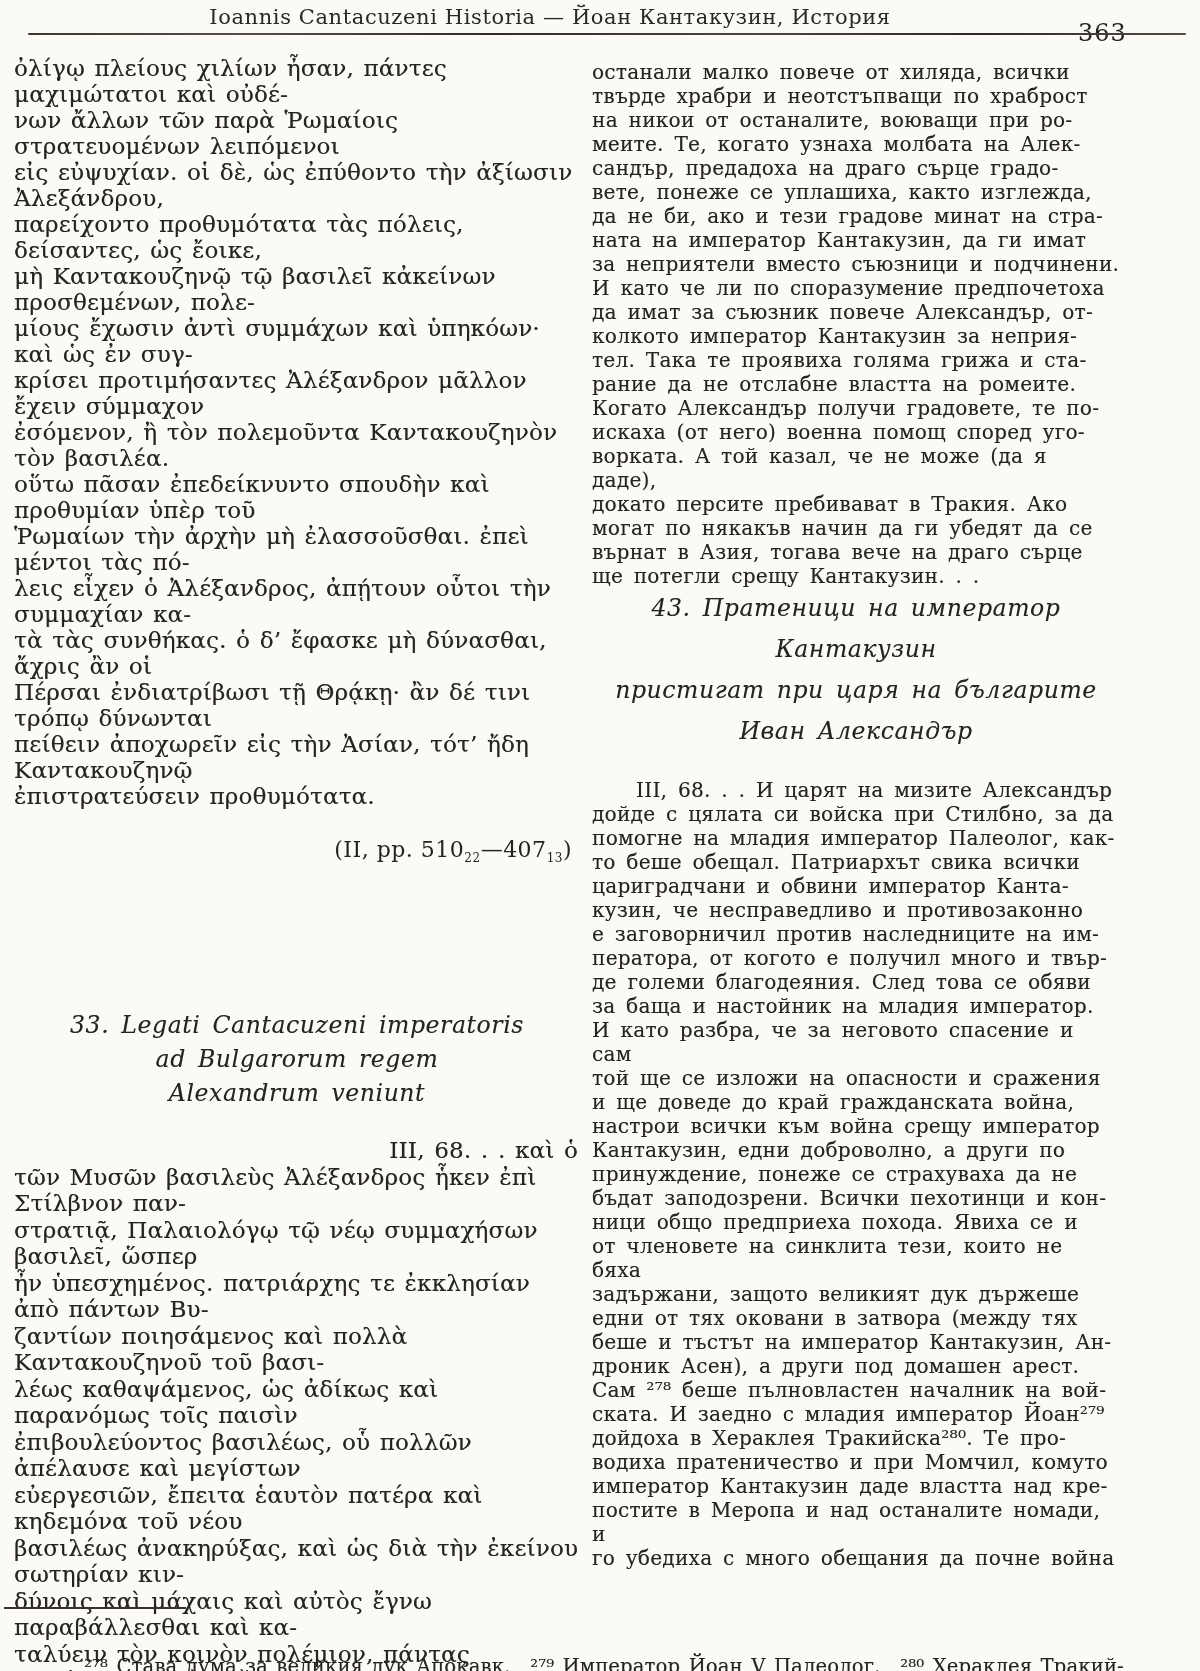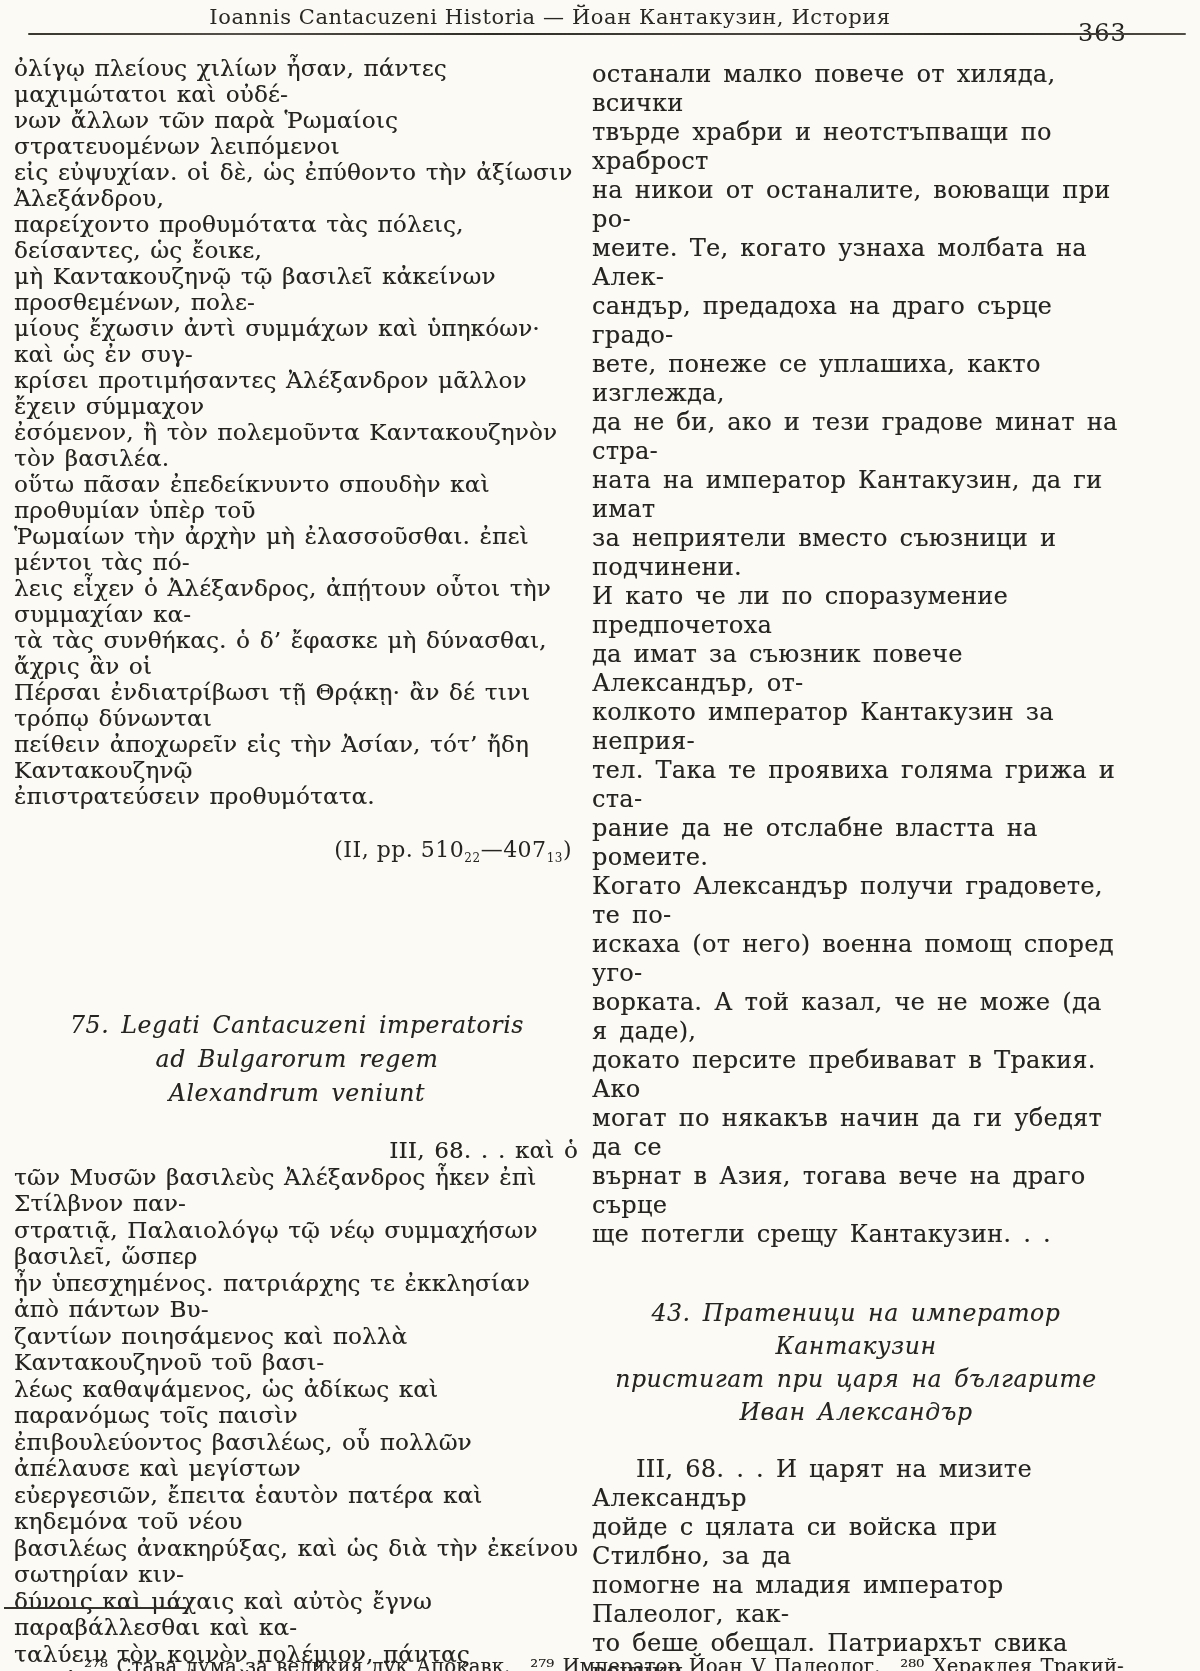--- a/index.html
+++ b/index.html
@@ -39,23 +39,23 @@
     font-size: 22px; letter-spacing: 0.5px;
   }
   .citation sub { font-size: 12px; line-height: 0; }
   .section-heading {
     font-style: italic; font-weight: normal; text-align: center;
     white-space: pre-line; font-size: 23.5px; line-height: 34px;
     letter-spacing: 0.6px; word-spacing: 4px;
     text-shadow: 0.2px 0.2px 0 rgba(30,28,22,0.35);
   }
   .latin-heading { margin-top: 146px; }
-  .cyr-heading { margin-top: 48px; line-height: 33px; }
+  .cyr-heading { line-height: 41px; }
   .bulgarian {
-    font-size: 24px; line-height: 29px;
+    font-size: 20px; line-height: 24px;
     white-space: pre-line; word-spacing: 4px; letter-spacing: 0.3px;
     text-shadow: 0.3px 0.3px 0 rgba(30,28,22,0.4);
   }
   .bulg-2 { margin-top: 26px; text-indent: 44px; }
   .footnote-rule {
     position: absolute; top: 1607px; left: 4px; width: 182px; height: 2px;
     background: #35322b;
   }
   .footnotes {
     position: absolute; top: 1652px; left: 6px; width: 1160px;
@@ -86,21 +86,21 @@
 οὕτω πᾶσαν ἐπεδείκνυντο σπουδὴν καὶ προθυμίαν ὑπὲρ τοῦ
 Ῥωμαίων τὴν ἀρχὴν μὴ ἐλασσοῦσθαι. ἐπεὶ μέντοι τὰς πό-
 λεις εἶχεν ὁ Ἀλέξανδρος, ἀπῄτουν οὗτοι τὴν συμμαχίαν κα-
 τὰ τὰς συνθήκας. ὁ δ’ ἔφασκε μὴ δύνασθαι, ἄχρις ἂν οἱ
 Πέρσαι ἐνδιατρίβωσι τῇ Θρᾴκῃ· ἂν δέ τινι τρόπῳ δύνωνται
 πείθειν ἀποχωρεῖν εἰς τὴν Ἀσίαν, τότ’ ἤδη Καντακουζηνῷ
 ἐπιστρατεύσειν προθυμότατα.</p>
 
   <p class="citation"><span>(II, pp. 510</span><sub>22</sub><span>—407</span><sub>13</sub><span>)</span></p>
 
-  <h2 class="section-heading latin-heading">75. Legati Cantacuzeni imperatoris
+  <h2 class="section-heading latin-heading">33. Legati Cantacuzeni imperatoris
 ad Bulgarorum regem
 Alexandrum veniunt</h2>
 
   <p class="greek greek-2 opener">III, 68. . . καὶ ὁ</p>
 
   <p class="greek greek-2">τῶν Μυσῶν βασιλεὺς Ἀλέξανδρος ἧκεν ἐπὶ Στίλβνον παν-
 στρατιᾷ, Παλαιολόγῳ τῷ νέῳ συμμαχήσων βασιλεῖ, ὥσπερ
 ἦν ὑπεσχημένος. πατριάρχης τε ἐκκλησίαν ἀπὸ πάντων Βυ-
 ζαντίων ποιησάμενος καὶ πολλὰ Καντακουζηνοῦ τοῦ βασι-
 λέως καθαψάμενος, ὡς ἀδίκως καὶ παρανόμως τοῖς παισὶν

